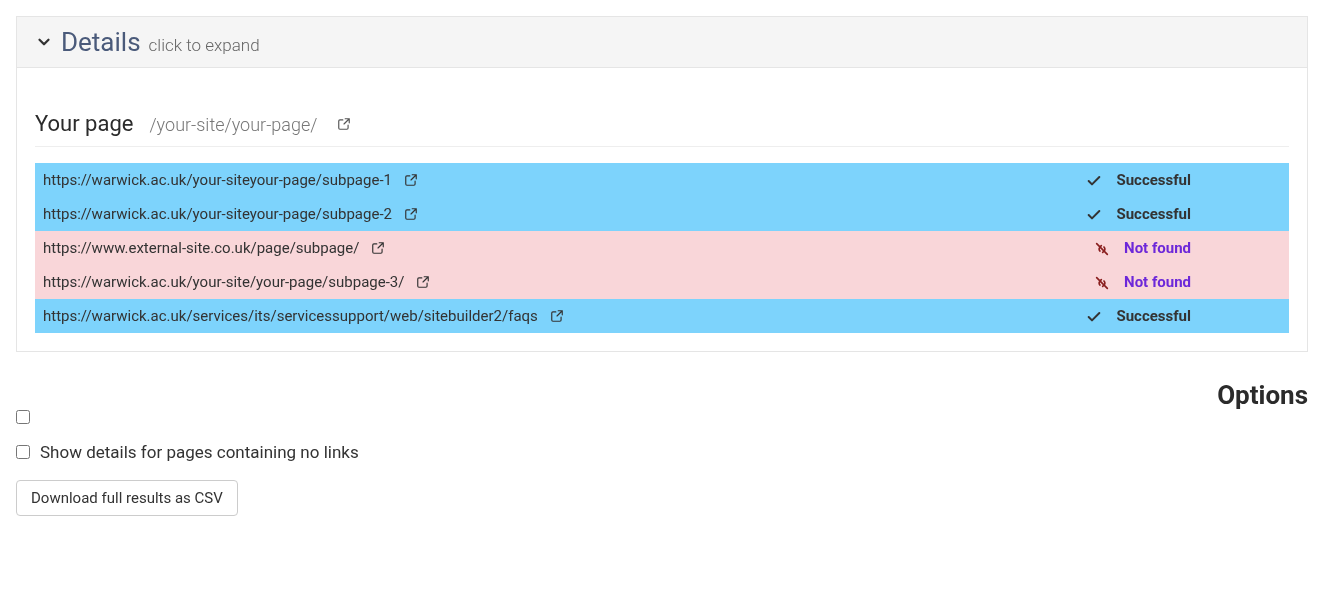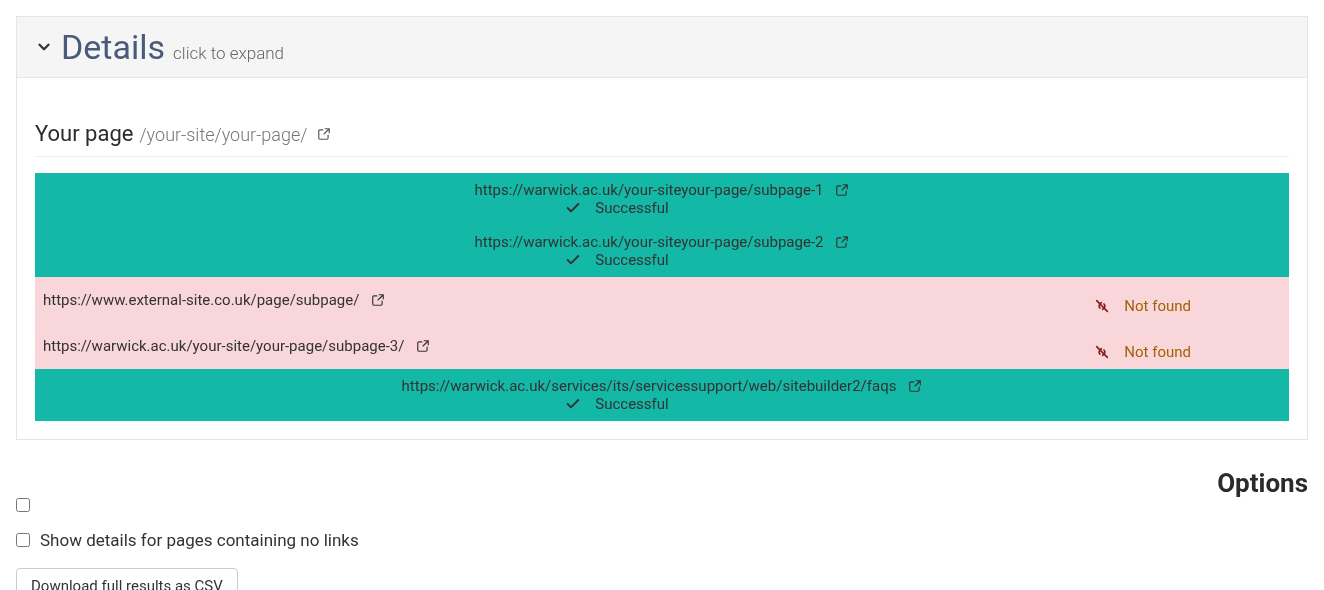--- a/index.html
+++ b/index.html
@@ -26,36 +26,36 @@
       cursor: pointer;
     }
     .chevron-down {
       width: 18px;
       height: 18px;
       display: inline-flex;
       align-items: center;
       align-self: center;
     }
     .details-title {
-      font-size: 34px;
+      font-size: 26px;
       font-weight: 400;
       color: #4a5a7a;
     }
     .details-subtitle {
       font-size: 17px;
       color: #666;
       font-weight: 300;
     }
     .details-body {
       padding: 18px;
     }
     .page-heading {
       display: flex;
       align-items: baseline;
-      gap: 6px;
+      gap: 16px;
       padding-bottom: 10px;
       border-bottom: 1px solid #eee;
       margin-bottom: 16px;
     }
     .page-heading-title {
       font-size: 22px;
       font-weight: 400;
       color: #2b2b2b;
     }
     .page-heading-path {
@@ -77,44 +77,43 @@
       flex-direction: column;
     }
     .link-row {
       display: flex;
       align-items: center;
       justify-content: space-between;
       padding: 8px 8px;
       font-size: 15px;
     }
     .link-row.success {
-      background: #14b8a6;
-      flex-direction: column;
+      background: #7dd3fc;
     }
     .link-row.notfound {
       background: #f9d6d9;
     }
     .link-url {
       color: #333;
       display: flex;
       align-items: center;
       gap: 8px;
     }
     .link-status {
       display: flex;
-      align-items: center;
+      align-items: flex-end;
       gap: 14px;
       padding-right: 90px;
+      font-weight: bold;
     }
     .link-status.success-text {
       color: #333;
     }
     .link-status.notfound-text {
-      color: #a16207;
-      margin-top: 12px;
+      color: #6d28d9;
     }
     .check-icon, .broken-icon {
       width: 16px;
       height: 16px;
       display: inline-flex;
       align-items: center;
     }
     .options-section {
       margin-top: 28px;
     }

